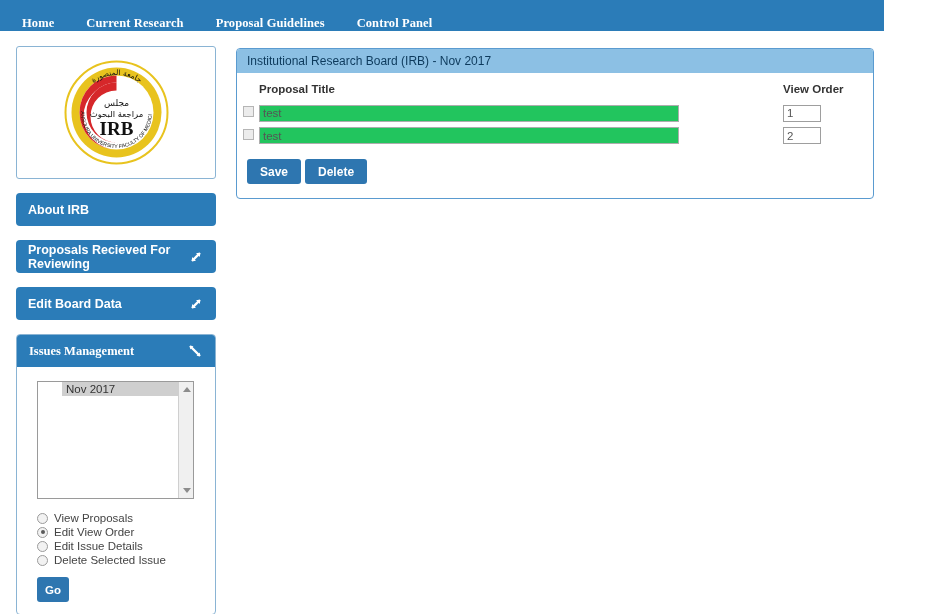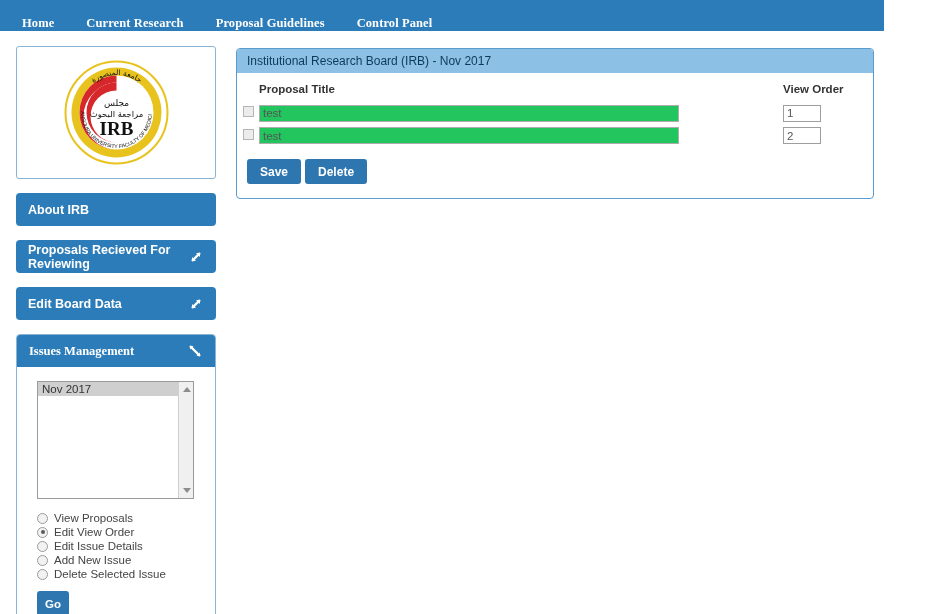--- a/index.html
+++ b/index.html
@@ -96,20 +96,21 @@
   .group-body { padding: 14px 12px 12px 20px; }
 
   .listbox {
     width: 157px; height: 118px;
     border: 1px solid #9a9a9a;
     background: #ffffff;
     position: relative;
     overflow: hidden;
     font-size: 11.5px;
     color: #333333;
+    padding-left: 24px;
   }
   .lb-option {
     background: #cfcfcf;
     color: #333;
     padding: 1px 4px;
     width: 140px;
     font-size: 11.5px;
     cursor: pointer;
   }
   .lb-scroll {
@@ -370,24 +371,20 @@
           <div class="radio-row">
             <span class="radio-dot on"></span>
             <span class="radio-lbl">Edit View Order</span>
           </div>
           <div class="radio-row">
             <span class="radio-dot"></span>
             <span class="radio-lbl">Edit Issue Details</span>
           </div>
           <div class="radio-row">
             <span class="radio-dot"></span>
-            <span class="radio-lbl">Add New Issue</span>
-          </div>
-          <div class="radio-row">
-            <span class="radio-dot"></span>
             <span class="radio-lbl">Delete Selected Issue</span>
           </div>
         </div>
 
       <div class="go-btn">Go</div>
     </div>
   </div>
 </div>
 
 <div id="main-panel">

